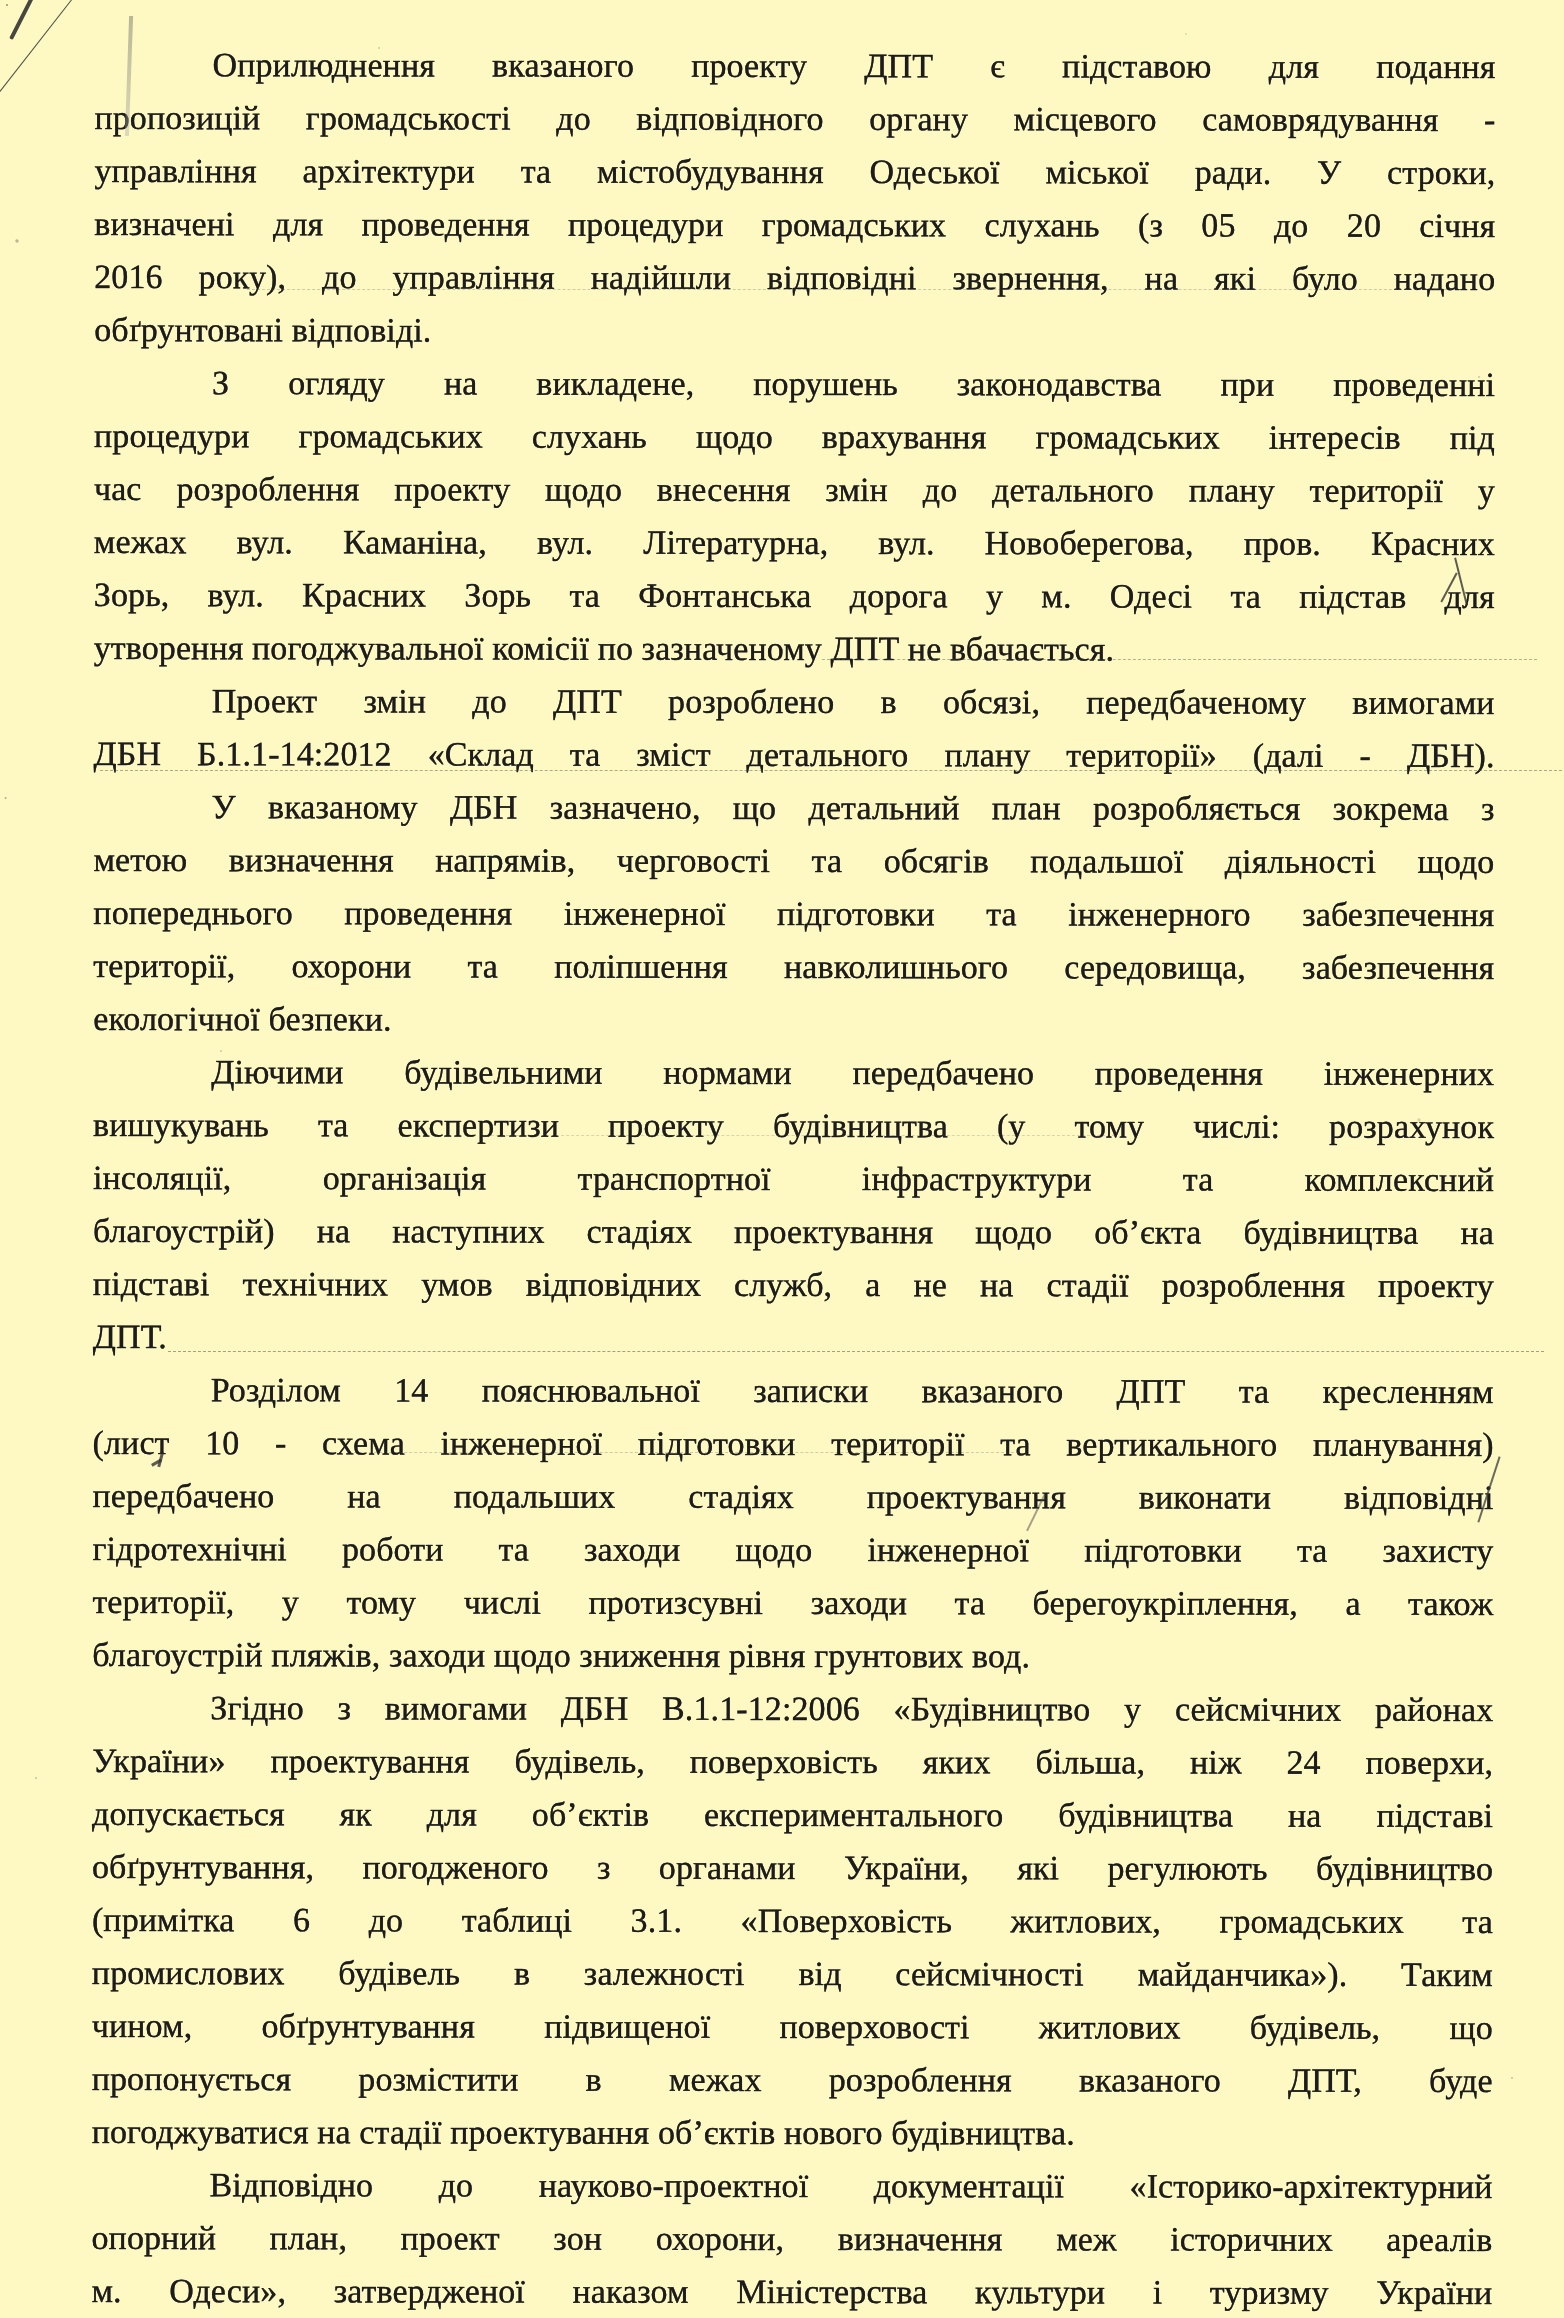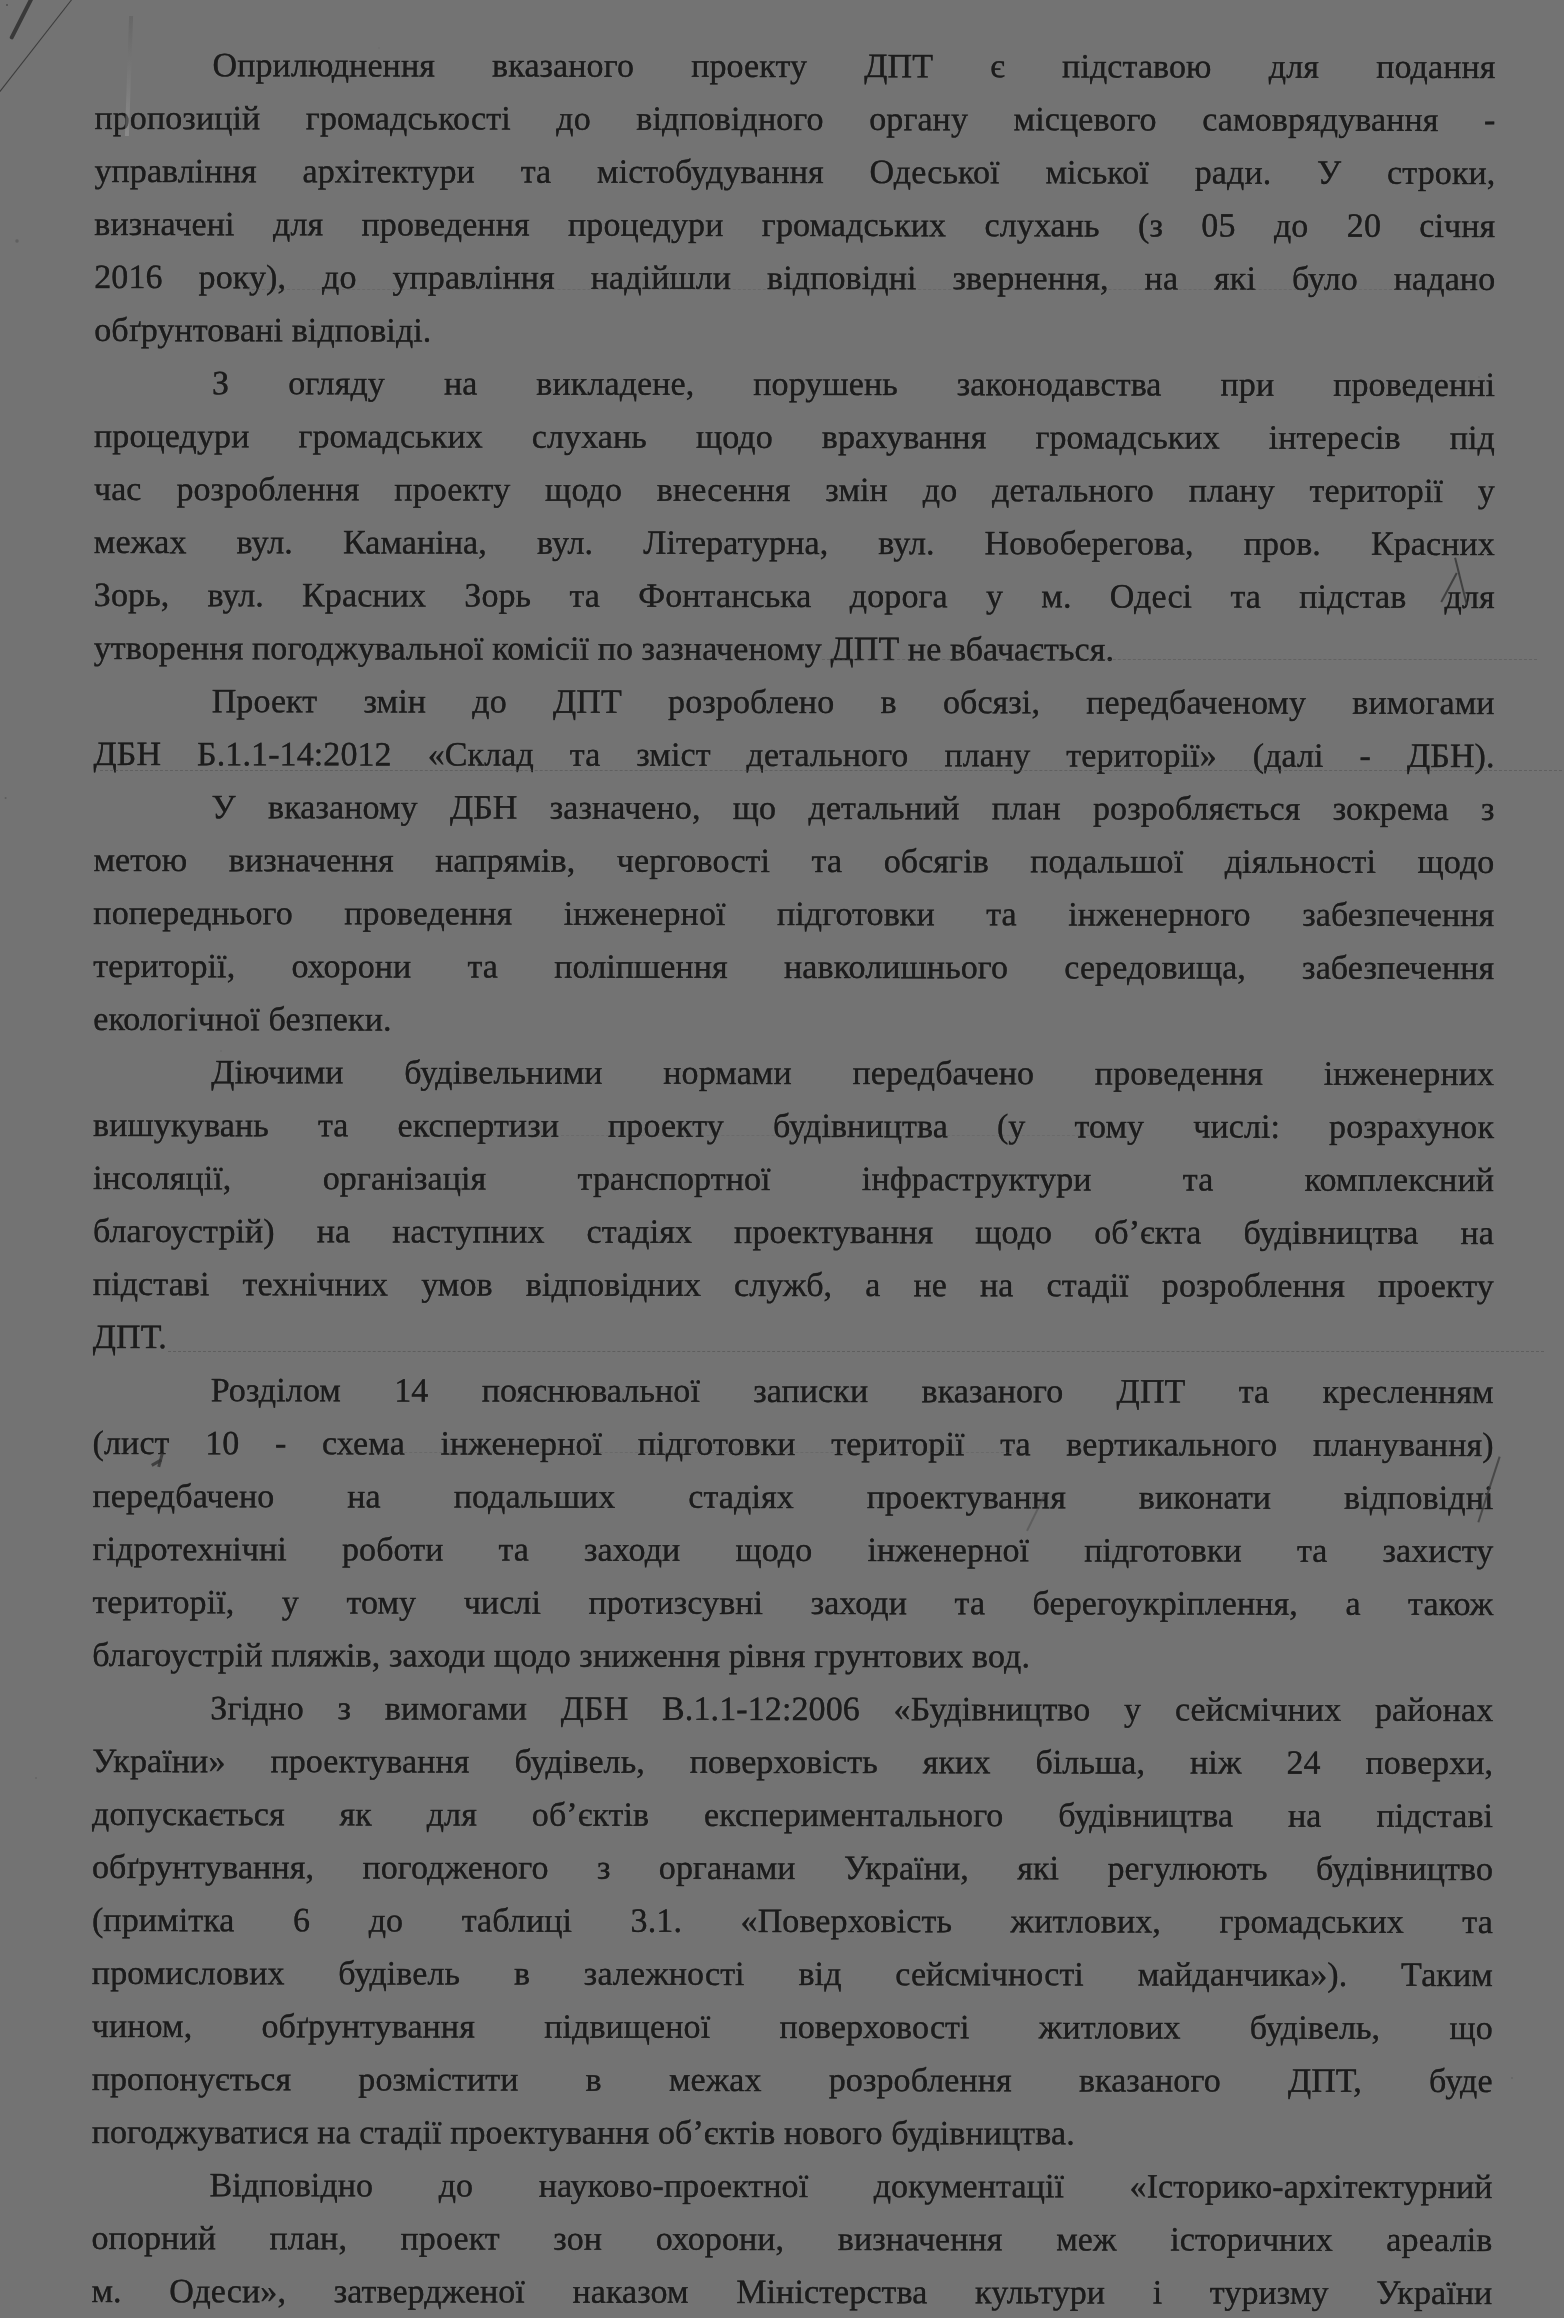--- a/index.html
+++ b/index.html
@@ -24,21 +24,21 @@
     -webkit-text-stroke: 0.3px rgba(30,30,30,0.85);
   }
   .line.first { text-indent: 118px; }
   .line.last  { text-align-last: left; }
   .art  { position: absolute; background: #333; }
   .dash { position: absolute; height: 0; border-top: 1.4px dashed #4a4a4a; background: none; }
 </style>
 </head>
 <body>
 
-<div class="page" style="background: #737373; color: rgb(28, 28, 28);">
+<div class="page" style="background: #fef9c3; color: rgb(28, 28, 28);">
 
   <div class="doc">
       <div class="line first">Оприлюднення вказаного проекту ДПТ є підставою для подання</div>
       <div class="line">пропозицій громадськості до відповідного органу місцевого самоврядування -</div>
       <div class="line">управління архітектури та містобудування Одеської міської ради. У строки,</div>
       <div class="line">визначені для проведення процедури громадських слухань (з 05 до 20 січня</div>
       <div class="line">2016 року), до управління надійшли відповідні звернення, на які було надано</div>
       <div class="line last">обґрунтовані відповіді.</div>
       <div class="line first">З огляду на викладене, порушень законодавства при проведенні</div>
       <div class="line">процедури громадських слухань щодо врахування громадських інтересів під</div>

